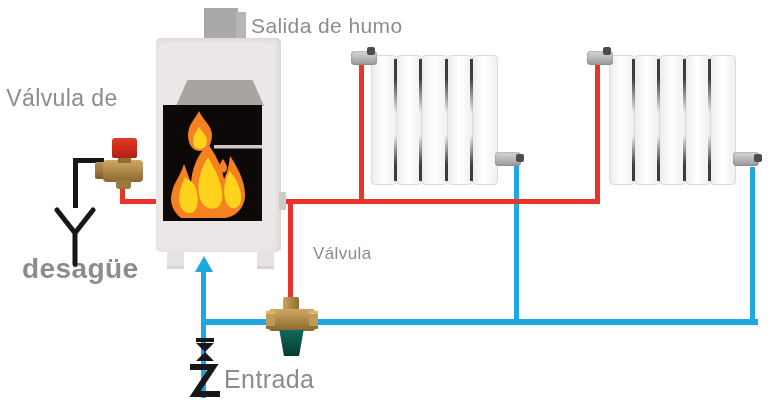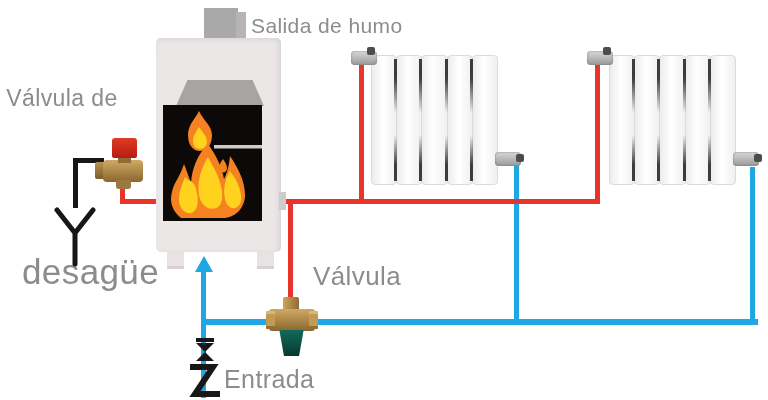--- a/index.html
+++ b/index.html
@@ -170,21 +170,21 @@
   <svg class="sym" style="left:188px;top:362px;" width="34" height="38" viewBox="0 0 34 38">
     <path d="M5,5 L25,5 L7,32 L29,32" stroke="#171717" stroke-width="6" fill="none" stroke-linecap="square"></path>
   </svg>
 
   <div class="lbl" style="left:251px;top:15px;font-size:21px;">Salida de humo</div>
 
   <div class="lbl" style="left:0px;top:86px;width:124px;text-align:center;font-size:23px;white-space:normal;">
     <span>Válvula de</span><br>
   </div>
 
-  <div class="lbl" style="left:22px;top:254px;font-size:35px;">desagüe</div>
+  <div class="lbl" style="left:22px;top:254px;font-size:28px;font-weight:bold;">desagüe</div>
 
-  <div class="lbl" style="left:313px;top:263px;font-size:26px;white-space:normal;">
+  <div class="lbl" style="left:313px;top:245px;font-size:17px;white-space:normal;">
     <span>Válvula</span><br>
   </div>
 
   <div class="lbl" style="left:224px;top:366px;font-size:25px;text-align:center;">Entrada</div>
 
 </div>
 
 </body></html>

